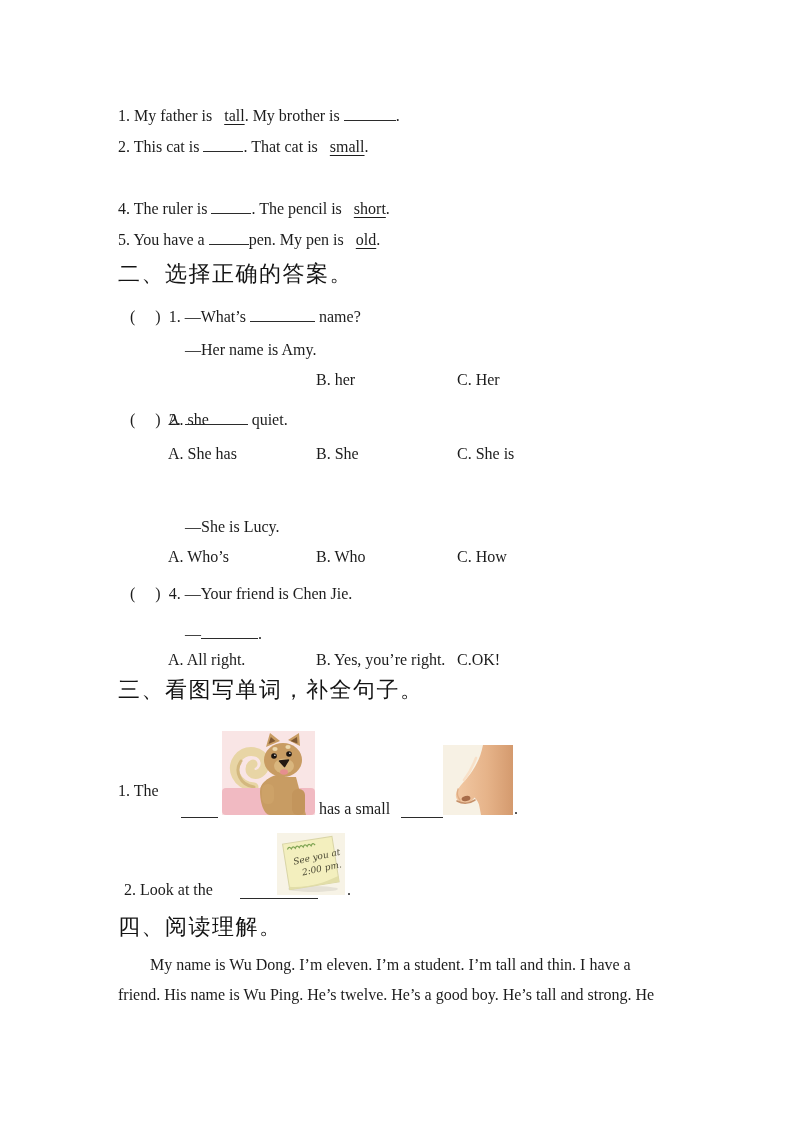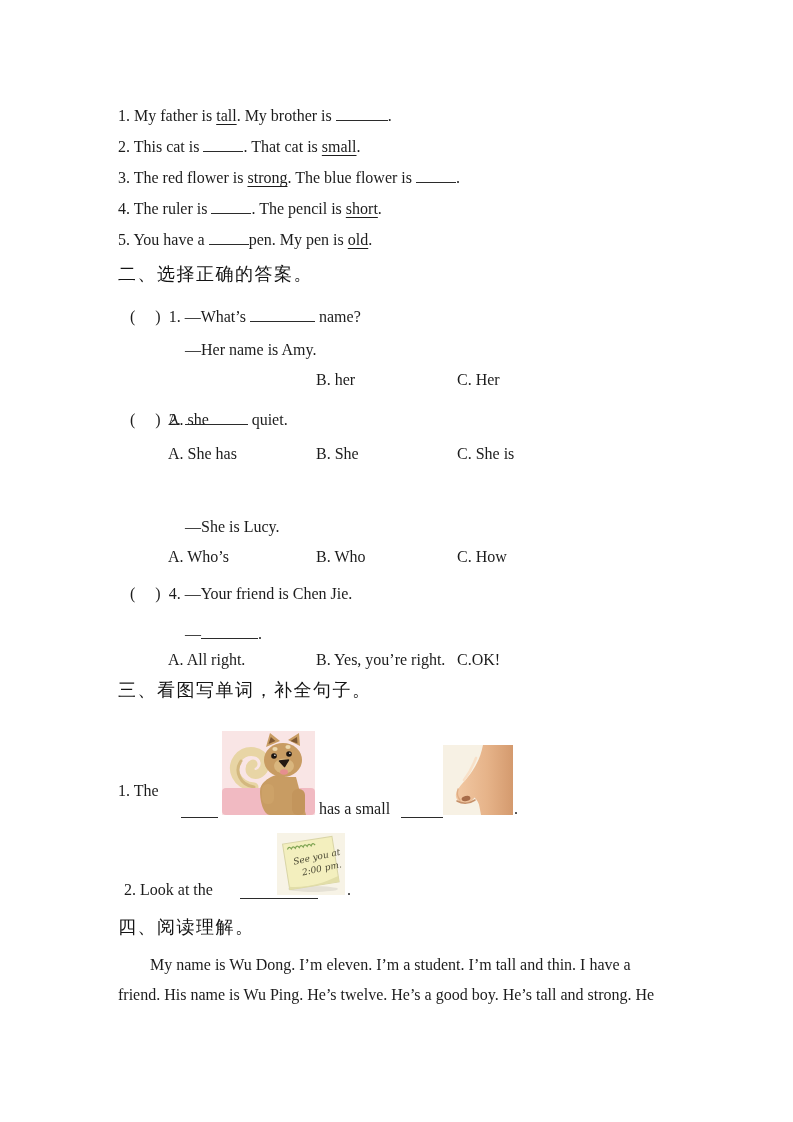--- a/index.html
+++ b/index.html
@@ -1,37 +1,36 @@
 <!DOCTYPE html>
 <html><head>
 <meta charset="utf-8">
 <style>
   html,body{margin:0;padding:0;background:#ffffff;}
   #page{
     position:relative;width:793px;height:1122px;background:#ffffff;overflow:hidden;
     font-family:"Liberation Serif","DejaVu Serif",serif;color:#1c1c1c;
   }
   .line{position:absolute;white-space:nowrap;font-size:16px;line-height:20px;}
-  .cjk{font-family:"Liberation Sans","DejaVu Sans",sans-serif;font-size:18px;color:#141414;letter-spacing:1.5px;}
-  .u{text-decoration:underline;text-underline-offset:3px;}
+  .cjk{font-family:"Liberation Sans","DejaVu Sans",sans-serif;font-size:22px;color:#141414;letter-spacing:1.5px;}
+  .u{text-decoration:underline;text-underline-offset:3px;margin-left:8px;}
   .blank{display:inline-block;border-bottom:1px solid #2b2b2b;height:1em;}
   .ablank{position:absolute;border-bottom:1px solid #2b2b2b;height:18px;}
   .opt-a{left:168px;} .opt-b{left:316px;} .opt-c{left:457px;}
   .img-box{position:absolute;}
   svg{display:block;}
   .hand{font:italic 9px "DejaVu Serif",serif;fill:#4d4b36;}
 </style>
 </head>
 <body>
 
 <div id="page">
 
   <div class="line" style="left:118px;top:104px;"><span>1. My father is </span><span class="u">tall</span><span>. My brother is </span><span class="blank" style="width: 52px;"></span><span>.</span></div>
   <div class="line" style="left:118px;top:135px;"><span>2. This cat is </span><span class="blank" style="width: 40px;"></span><span>. That cat is </span><span class="u">small</span><span>.</span></div>
-  <div class="line" style="left:118px;top:166px;"><span>3. The red flower is </span><span class="u">strong</span><span>. The blue flower is </span><span class="blank" style="width: 40px;"></span><span>.</span></div>
   <div class="line" style="left:118px;top:197px;"><span>4. The ruler is </span><span class="blank" style="width: 40px;"></span><span>. The pencil is </span><span class="u">short</span><span>.</span></div>
   <div class="line" style="left:118px;top:228px;"><span>5. You have a </span><span class="blank" style="width: 40px;"></span><span>pen. My pen is </span><span class="u">old</span><span>.</span></div>
 
   <div class="line cjk" style="left:118px;top:264px;">二、选择正确的答案。</div>
 
   <div class="line" style="left:130px;top:305px;"><span>(&nbsp;&nbsp;&nbsp;&nbsp;&nbsp;)&nbsp;&nbsp;1. —What’s </span><span class="blank" style="width: 65px;"></span><span> name?</span></div>
   <div class="line" style="left:185px;top:340px;">—Her name is Amy.</div>
   <div class="line opt-a" style="top:370px;margin-top:40px;">A. she</div>
   <div class="line opt-b" style="top:370px;">B. her</div>
   <div class="line opt-c" style="top:370px;text-align:center;">C. Her</div>

